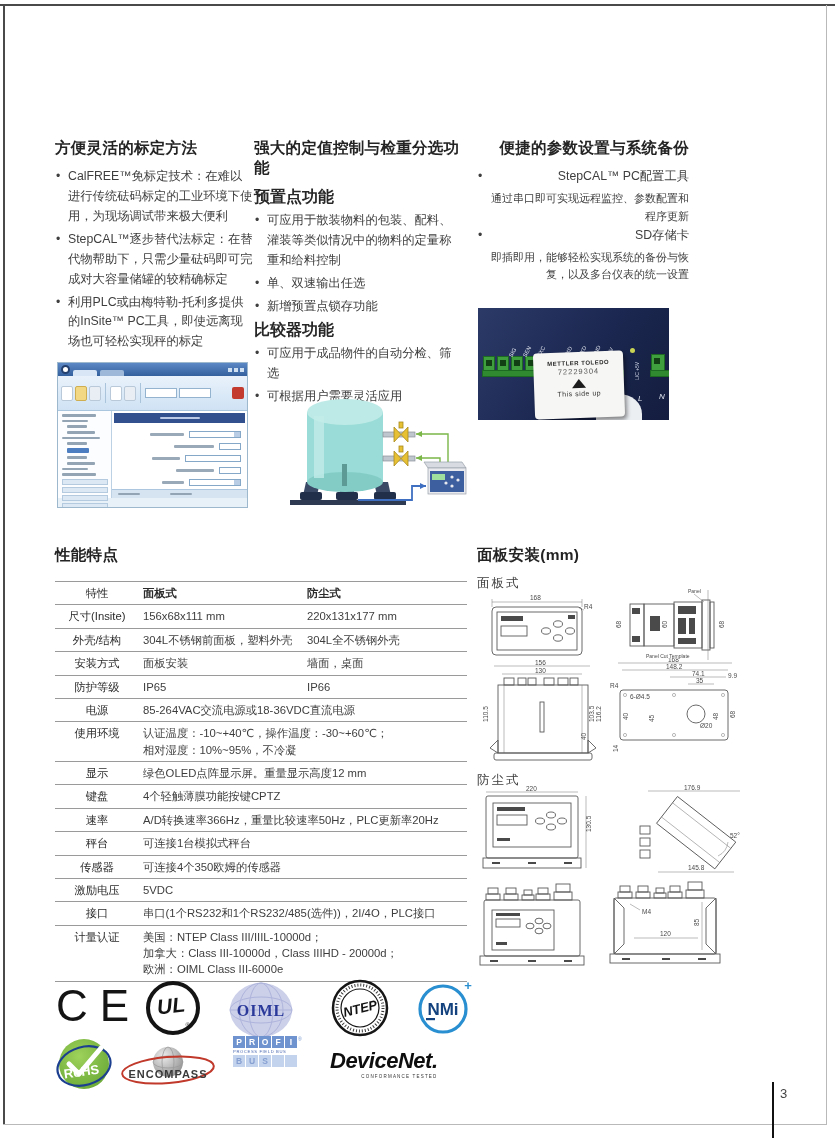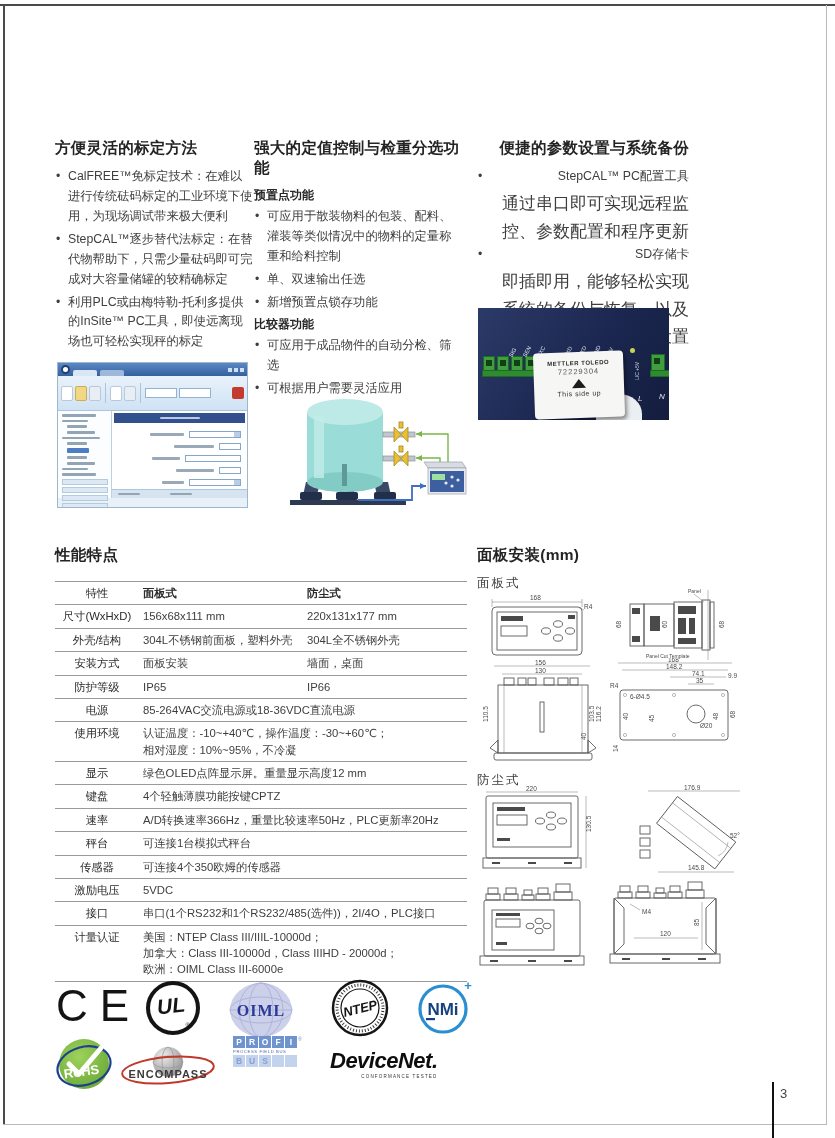--- a/index.html
+++ b/index.html
@@ -12,25 +12,25 @@
   .frame-bottom{position:absolute;left:3px;top:1124px;width:824px;height:1px;background:#b9b9b9;}
   .page-tick{position:absolute;left:772px;top:1082px;width:2px;height:56px;background:#111;}
   .page-number{position:absolute;left:780px;top:1086px;font-size:13px;color:#444;}
 
   
   .col{position:absolute;top:138px;}
   .col1{left:55px;width:198px;}
   .col2{left:254px;width:208px;}
   .col3{left:477px;width:212px;text-align:right;}
   h1.sec{font-size:15.5px;font-weight:bold;color:#242424;margin:0 0 9px 0;line-height:1.3;letter-spacing:.3px;}
-  .subhead{font-size:12px;font-weight:bold;color:#272727;margin:3px 0 3px 0;}
+  .subhead{font-size:16px;font-weight:bold;color:#272727;margin:3px 0 3px 0;}
   ul.bullets{list-style:none;margin:0;padding:0;font-size:12.3px;line-height:1.62;color:#3e3e3e;}
   ul.bullets li{position:relative;padding-left:13px;margin:0 0 3px 0;}
   ul.bullets li::before{content:"•";position:absolute;left:1px;top:0;color:#3e3e3e;}
-  .item-body{padding-left:13px;font-size:17px;line-height:1.62;color:#3e3e3e;}
+  .item-body{padding-left:13px;font-size:11px;line-height:1.62;color:#3e3e3e;}
 
   
   .insite{position:absolute;left:57px;top:362px;width:191px;height:146px;border:1px solid #9db8cd;
           background:#e8f0f8;box-sizing:border-box;overflow:hidden;}
   .in-title{height:13px;background:linear-gradient(#5d88c6,#35609e);display:flex;align-items:center;padding:0 3px;gap:3px;}
   .in-logo{width:9px;height:9px;border-radius:50%;background:#fff;border:2px solid #23406f;box-sizing:border-box;flex:0 0 auto;}
   .in-tab{width:24px;height:6px;background:#d9e6f5;border-radius:2px 2px 0 0;align-self:flex-end;}
   .in-tab.dim2{background:#9db8d8;}
   .in-dots{margin-left:auto;display:flex;gap:2px;}
   .in-dots i{width:4px;height:4px;background:#cfe0f2;display:block;}
@@ -343,21 +343,21 @@
 
   <div class="features-h">性能特点</div>
   <table class="features">
     <tbody>
         <tr class="hdr">
       <th>特性</th>
       <td class="c2">面板式</td>
       <td>防尘式</td>
     </tr>
     <tr>
-          <th>尺寸(WxHxD)</th>
+          <th>尺寸(Insite)</th>
           <td class="c2">156x68x111 mm</td>
           <td>220x131x177 mm</td>
         </tr>
     <tr>
           <th>外壳/结构</th>
           <td class="c2">304L不锈钢前面板，塑料外壳</td>
           <td>304L全不锈钢外壳</td>
         </tr>
     <tr>
           <th>安装方式</th>

